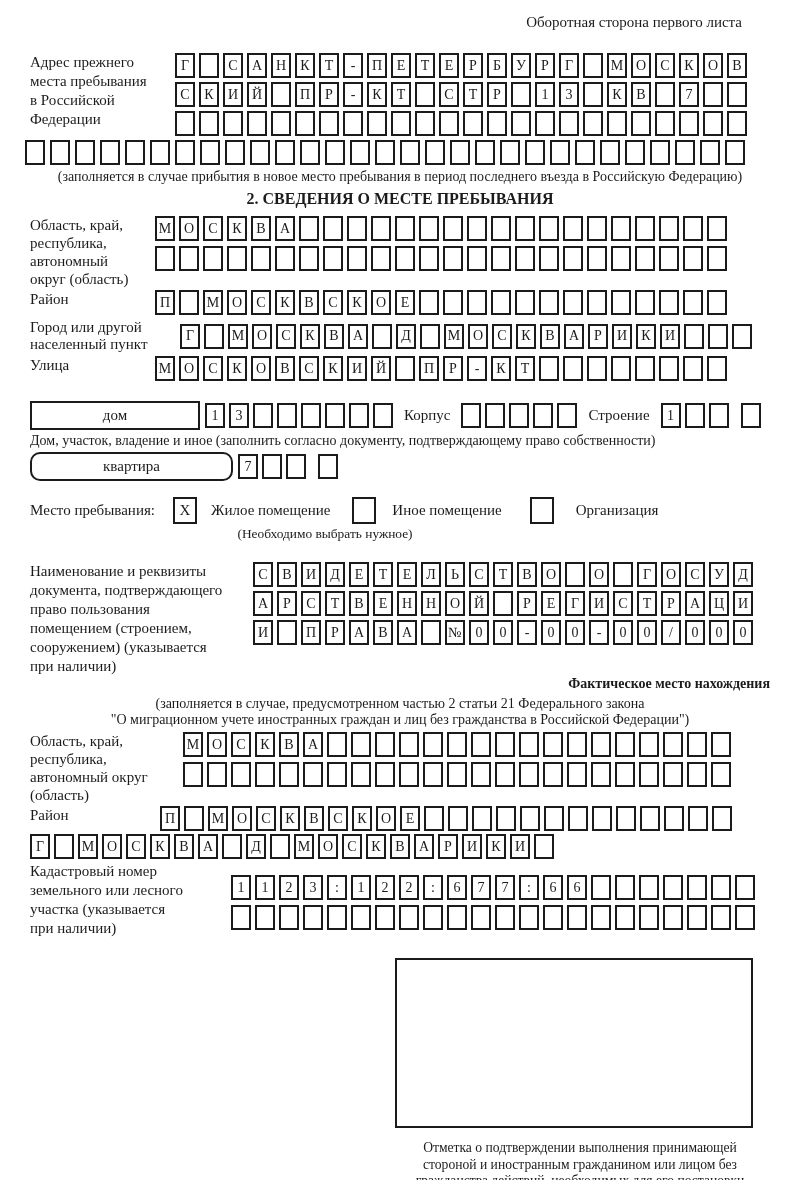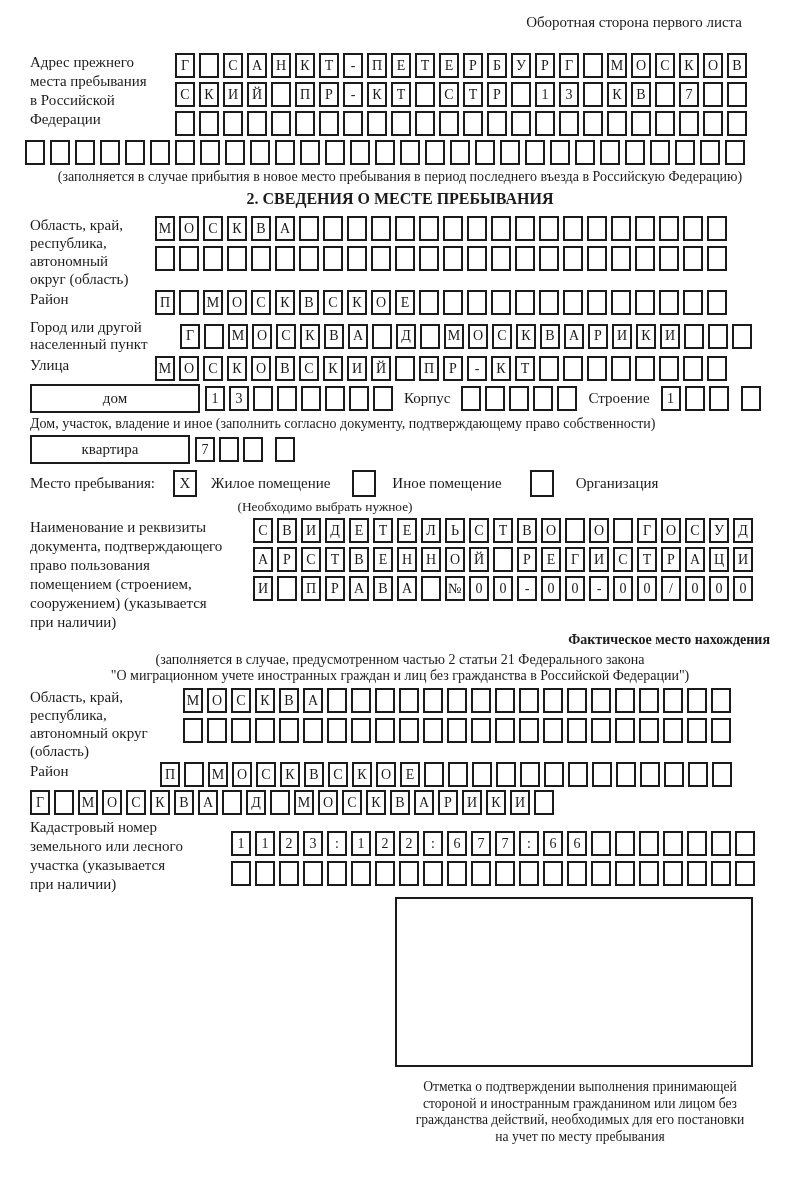--- a/index.html
+++ b/index.html
@@ -32,25 +32,25 @@
     display:flex;align-items:center;justify-content:center;background:#fff;
   }
   .cbx{
     box-sizing:border-box;width:24px;height:27px;border:2px solid #1b1b1b;flex:0 0 auto;
     display:inline-flex;align-items:center;justify-content:center;font-size:15px;background:#fff;
   }
   .sep-last .cell:last-child{margin-left:8px;}
   .stamp{box-sizing:border-box;border:2px solid #1b1b1b;width:358px;height:170px;margin-left:365px;background:#fff;}
   
   .mt2{margin-top:2px;}.mt3{margin-top:3px;}.mt4{margin-top:4px;}
-  .mt5{margin-top:3px;}.mt8{margin-top:8px;}.mt22{margin-top:22px;}
+  .mt5{margin-top:20px;}.mt8{margin-top:8px;}.mt22{margin-top:22px;}
   .w125{width:125px;}.w130{width:130px;}.w145{width:145px;}.w150{width:150px;}
   .w153{width:153px;}.w201{width:201px;}.w223{width:223px;}
   .inlbl{flex:0 0 auto;line-height:29px;padding:0 6px;}
-  .stay{display:flex;align-items:center;margin-top:6px;text-align:center;}
+  .stay{display:flex;align-items:center;margin-top:16px;text-align:center;}
   .stay .t{flex:0 0 auto;}
   .note{margin-left:130px;width:330px;text-align:center;margin-top:2px;font-size:13.4px;}
   .stampcap{margin-left:330px;width:440px;text-align:center;margin-top:12px;font-size:13.6px;line-height:16.5px;}
 </style>
 </head>
 <body>
 
 <div>
 
   <div class="hdr">Оборотная сторона первого листа</div>
@@ -345,21 +345,21 @@
     <div class="boxrow sep-last">
         <span class="cell">1</span>
         <span class="cell"></span>
         <span class="cell"></span>
         <span class="cell"></span>
       </div>
   </div>
   <div class="cap mt3">Дом, участок, владение и иное (заполнить согласно документу, подтверждающему право собственности)</div>
 
   <div class="frow mt3" style="gap:5px;align-items:center;">
-    <div class="rect" style="width:160px;">квартира</div>
+    <div class="rect" style="width:203px;border-radius:10px;">квартира</div>
     <div class="boxrow sep-last">
         <span class="cell">7</span>
         <span class="cell"></span>
         <span class="cell"></span>
         <span class="cell"></span>
       </div>
   </div>
 
   <div class="stay">
     <span class="t">Место пребывания:</span>

